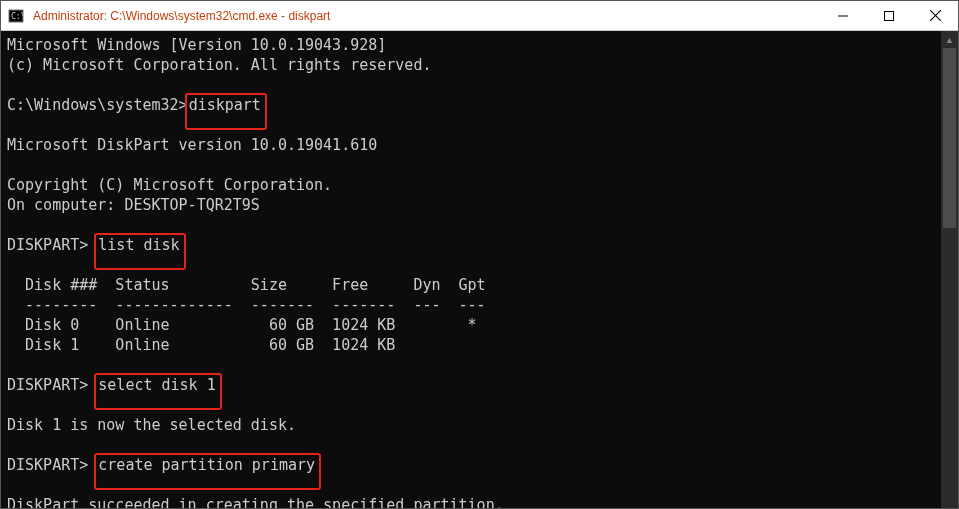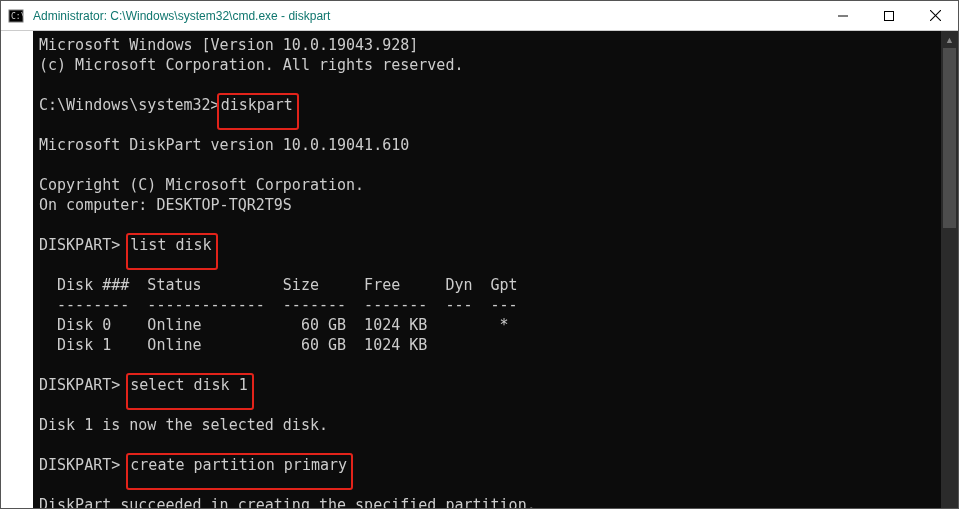--- a/index.html
+++ b/index.html
@@ -28,39 +28,38 @@
   }
   .titlebar .icon-slot {
     width: 30px;
     display: flex;
     align-items: center;
     justify-content: center;
   }
   .titlebar .title {
     flex: 1;
     padding-left: 2px;
-    color: #0f766e;
+    color: #c2410c;
     white-space: nowrap;
     overflow: hidden;
   }
   .winbtn {
     width: 46px;
     height: 30px;
     display: flex;
     align-items: center;
     justify-content: center;
     color: #000;
   }
   .winbtn svg { display: block; }
   .terminal-wrap {
     flex: 1;
     display: flex;
     background: #000;
     overflow: hidden;
-    margin-left: 32px;
   }
   .terminal {
     flex: 1;
     background: #0c0c0c;
     color: #cccccc;
     font-family: Consolas, "Lucida Console", monospace;
     font-size: 15px;
     line-height: 20px;
     padding: 4px 6px 4px 6px;
     white-space: pre;

